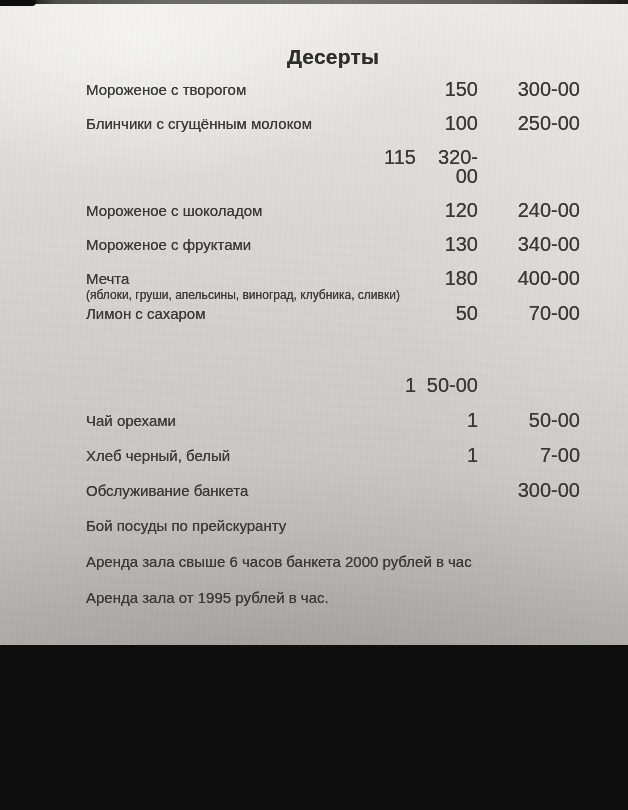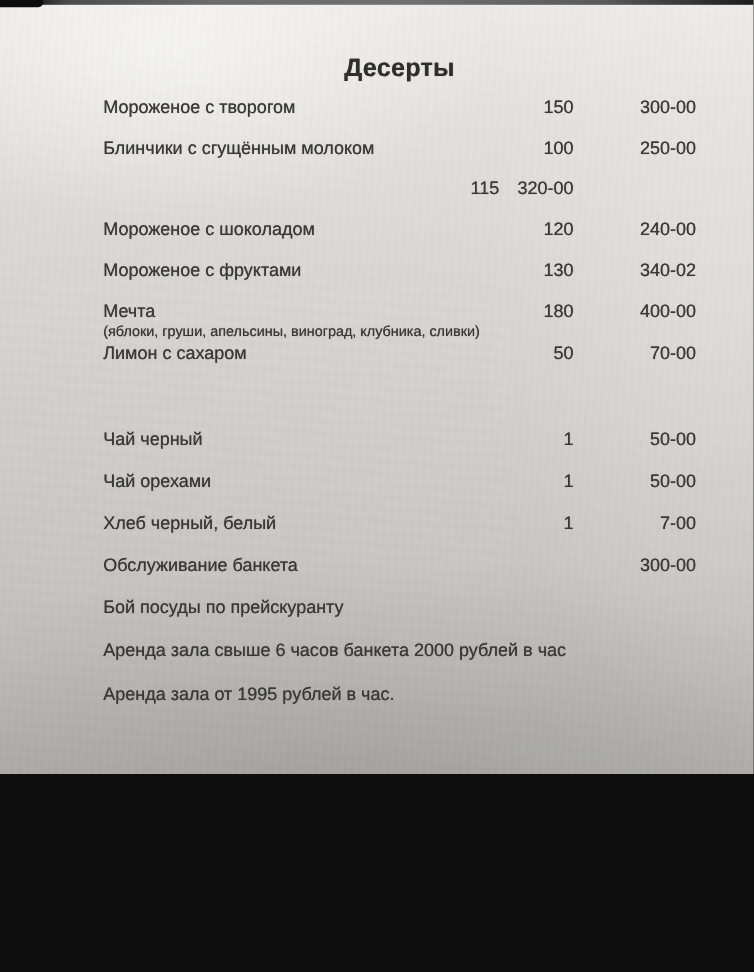--- a/index.html
+++ b/index.html
@@ -45,21 +45,21 @@
   }
   .doc-title{
     text-align:center;font-size:21px;font-weight:bold;line-height:26px;
     color:#2e2e2e;margin:0 0 10px 0;letter-spacing:0.2px;
   }
   .row{
     display:grid;grid-template-columns:1fr 62px 102px;
     align-items:start;margin-bottom:15px;
   }
   .row .name{font-size:15px;line-height:19px;}
-  .row .weight,.row .price{font-size:15px;line-height:19px;text-align:right;}
+  .row .weight,.row .price{font-size:20px;line-height:19px;text-align:right;}
   .note{font-size:12px;line-height:15px;margin-bottom:1px;}
   .row.compact{margin-bottom:0;}
   .section-services{margin-top:53px;}
   .row.svc{margin-bottom:16px;}
   .footnotes{margin-top:0;}
   .footnote{font-size:15px;line-height:19px;margin-bottom:17px;}
   .flourish{
     position:absolute;left:66px;top:766px;width:520px;height:42px;z-index:2;
   }
 </style>
@@ -89,40 +89,39 @@
         <div class="price">320-00</div>
       </div>
       <div class="row">
         <div class="name">Мороженое с шоколадом</div>
         <div class="weight">120</div>
         <div class="price">240-00</div>
       </div>
       <div class="row">
         <div class="name">Мороженое с фруктами</div>
         <div class="weight">130</div>
-        <div class="price">340-02</div>
+        <div class="price">340-00</div>
       </div>
       <div class="row compact">
         <div class="name">
           <div>Мечта</div>
           <div class="note">(яблоки, груши, апельсины, виноград, клубника, сливки)</div>
         </div>
         <div class="weight">180</div>
         <div class="price">400-00</div>
       </div>
       <div class="row">
         <div class="name">Лимон с сахаром</div>
         <div class="weight">50</div>
         <div class="price">70-00</div>
       </div>
     </div>
 
     <div class="section-services">
       <div class="row svc">
-        <div class="name">Чай черный</div>
         <div class="weight">1</div>
         <div class="price">50-00</div>
       </div>
       <div class="row svc">
         <div class="name">Чай орехами</div>
         <div class="weight">1</div>
         <div class="price">50-00</div>
       </div>
       <div class="row svc">
         <div class="name">Хлеб черный, белый</div>

